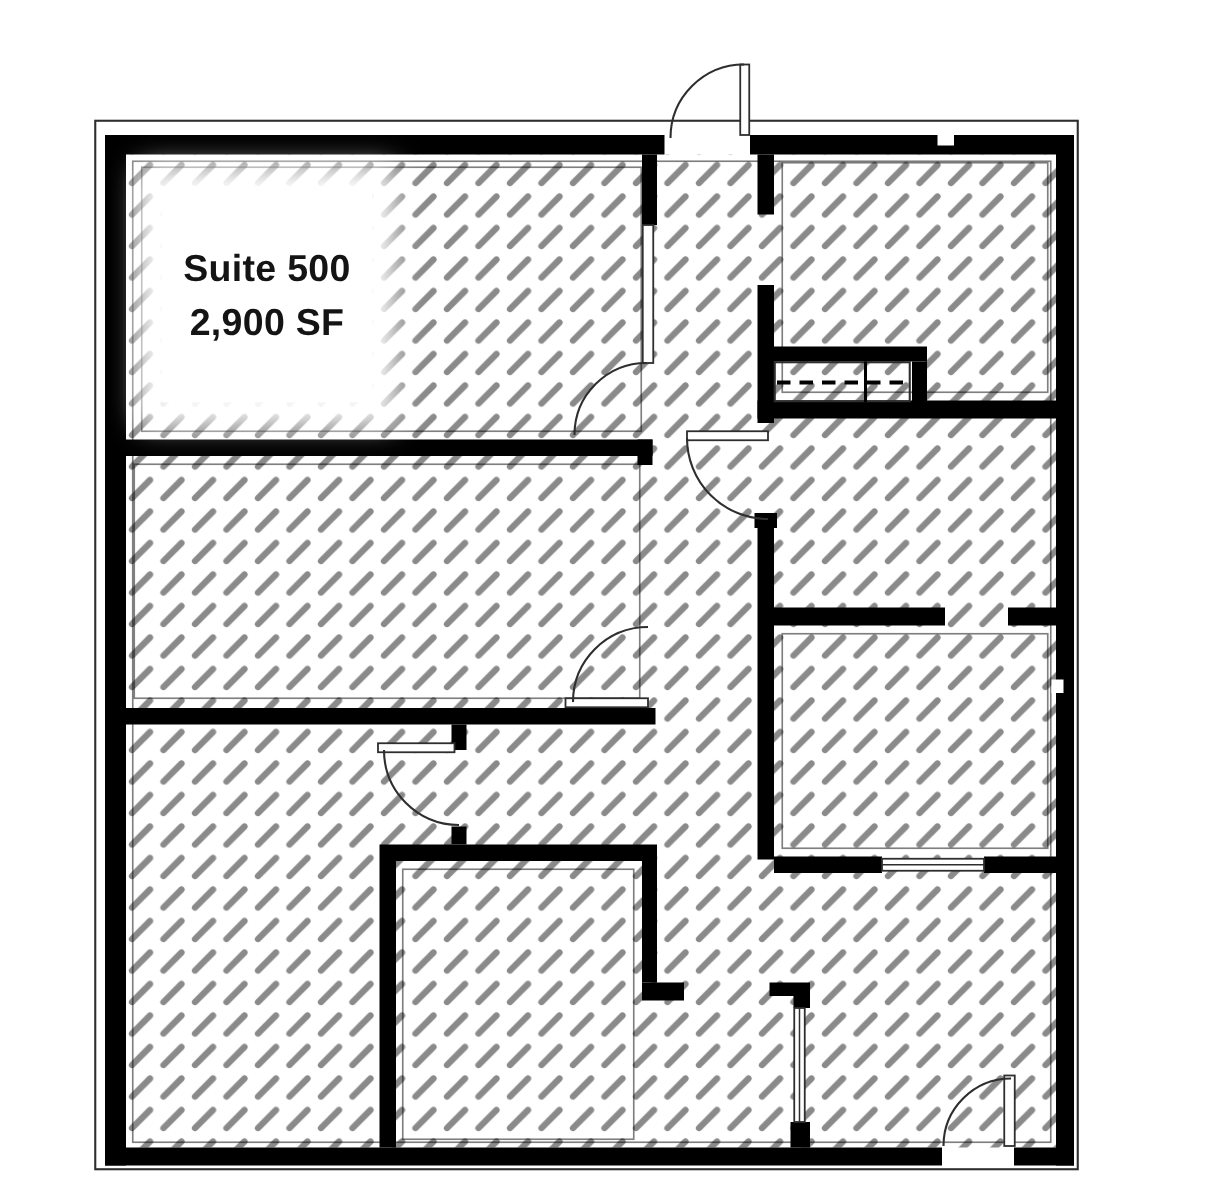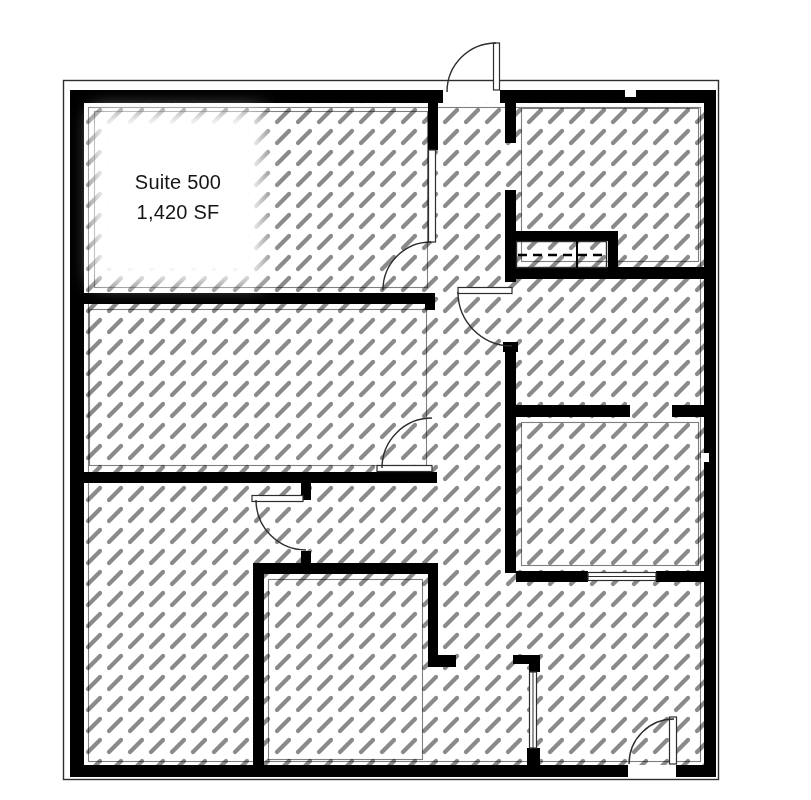--- a/index.html
+++ b/index.html
@@ -16,21 +16,21 @@
   .winbox{fill:var(--bg,#fff);stroke:var(--line,#2e2e2e);stroke-width:1.2;}
   .winline{stroke:var(--line,#2e2e2e);stroke-width:1;}
   .dash{stroke:var(--wall,#000);stroke-width:2.6;stroke-dasharray:9 6;fill:none;}
   .divider{stroke:var(--wall,#000);stroke-width:2;}
   .label-box{
     position:absolute;left:108px;top:126px;width:140px;height:142px;
     background:var(--bg,#fff);
     box-shadow:0 0 18px 14px var(--bg,#fff);
     display:flex;flex-direction:column;align-items:center;justify-content:center;gap:7px;
   }
-  .label-line{font-size:20px;font-weight:normal;color:var(--text,#141414);letter-spacing:.2px;white-space:nowrap;}
+  .label-line{font-size:25px;font-weight:bold;color:var(--text,#141414);letter-spacing:.2px;white-space:nowrap;}
 </style>
 </head>
 <body>
 
 <div class="canvas">
   <svg class="plan-svg" width="811" height="800" viewBox="0 0 811 800">
     <defs>
       <pattern id="hatch" width="21" height="21" patternUnits="userSpaceOnUse">
         <line x1="4" y1="17" x2="16" y2="5" stroke="var(--hatch,#8a8a8a)" stroke-width="4.2" stroke-linecap="round"></line>
       </pattern>
@@ -138,15 +138,15 @@
       <path class="arc" d="M 256 500 A 50 50 0 0 0 306 550"></path>
     </g>
     <g>
       <rect class="leaf" x="669.5" y="717" width="7" height="47"></rect>
       <path class="arc" d="M 629 764 A 45 45 0 0 1 674 719"></path>
     </g>
   </svg>
 
   <div class="label-box">
     <div class="label-line">Suite 500</div>
-    <div class="label-line">1,420 SF</div>
+    <div class="label-line">2,900 SF</div>
   </div>
 </div>
 
 </body></html>

